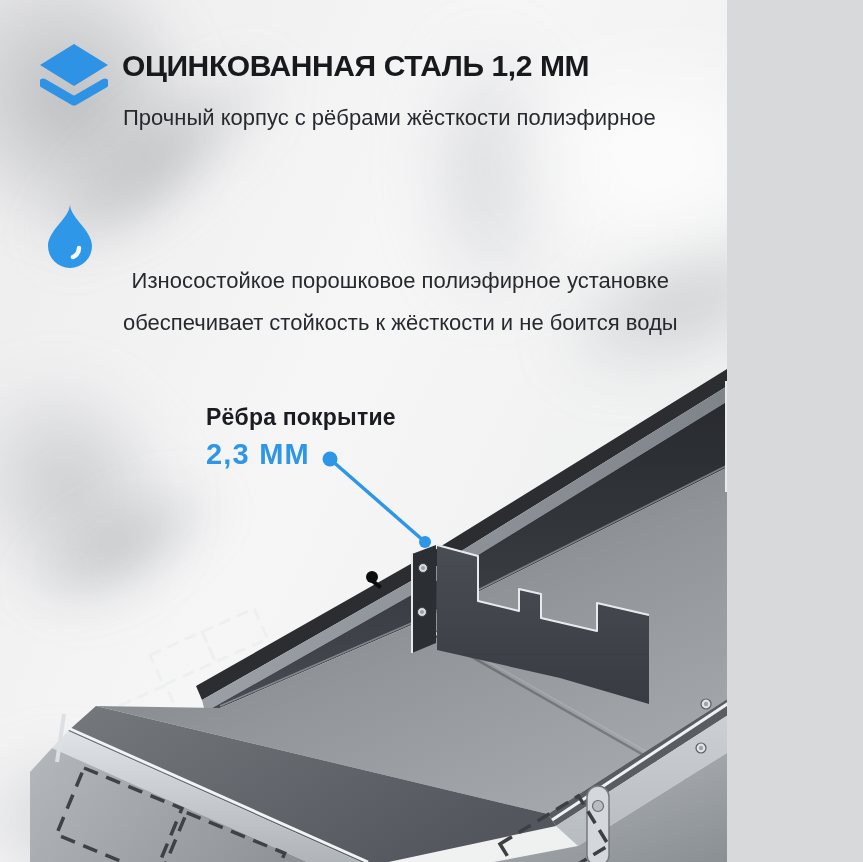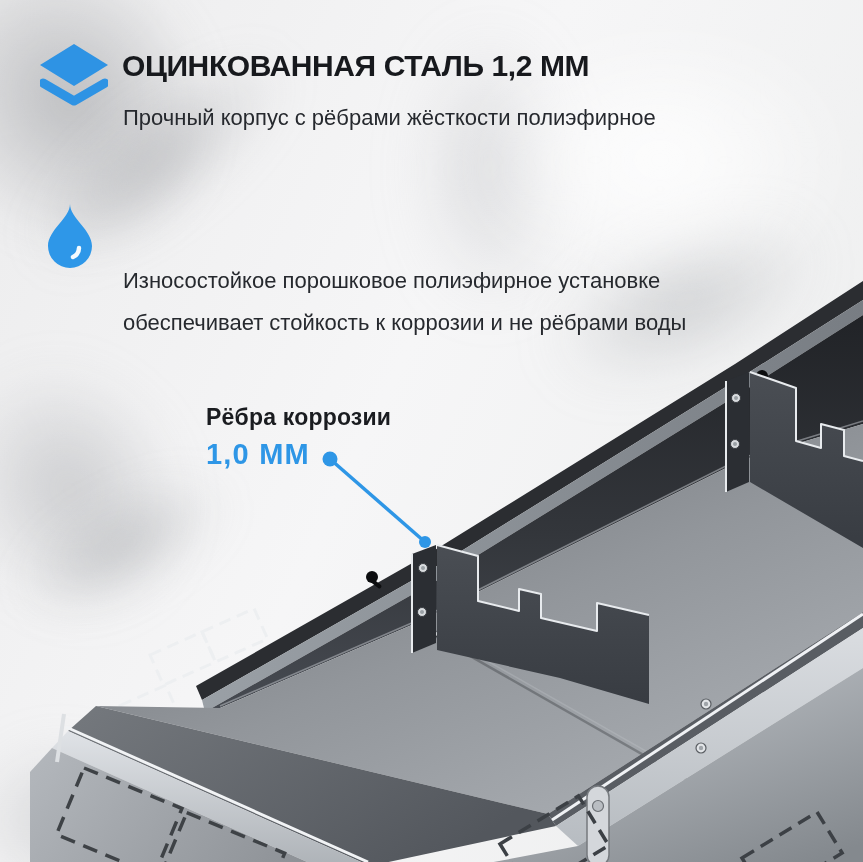--- a/index.html
+++ b/index.html
@@ -1,19 +1,20 @@
 <!DOCTYPE html>
 <html><head>
 <meta charset="utf-8">
 <style>
   html,body{margin:0;padding:0;background:#d8d9db;}
   .stage{
-    position:relative;width:863px;height:862px;overflow:hidden;
+    position:relative;width:727px;height:862px;overflow:hidden;
     background:linear-gradient(115deg,#ececed 0%,#f6f6f7 45%,#eceded 100%);
     font-family:"Liberation Sans","DejaVu Sans",sans-serif;
+    text-align:center;
   }
   
   .blur{position:absolute;border-radius:50%;pointer-events:none;}
   .b1{left:-70px;top:-60px;width:280px;height:320px;background:radial-gradient(closest-side,rgba(148,150,154,.55),rgba(148,150,154,0));filter:blur(18px);transform:rotate(-35deg);}
   .b2{left:0px;top:110px;width:320px;height:100px;background:radial-gradient(closest-side,rgba(160,162,166,.5),rgba(160,162,166,0));filter:blur(22px);transform:rotate(-38deg);}
   .b3{left:420px;top:30px;width:140px;height:280px;background:radial-gradient(closest-side,rgba(182,184,188,.5),rgba(182,184,188,0));filter:blur(30px);}
   .b4{left:540px;top:235px;width:290px;height:130px;background:radial-gradient(closest-side,rgba(168,171,175,.55),rgba(168,171,175,0));filter:blur(26px);transform:rotate(-24deg);}
   .b5{left:-40px;top:360px;width:220px;height:260px;background:radial-gradient(closest-side,rgba(170,172,176,.55),rgba(170,172,176,0));filter:blur(24px);transform:rotate(-30deg);}
   .b6{left:10px;top:500px;width:230px;height:90px;background:radial-gradient(closest-side,rgba(156,159,163,.45),rgba(156,159,163,0));filter:blur(20px);transform:rotate(-28deg);}
   .b7{left:-30px;top:740px;width:180px;height:160px;background:radial-gradient(closest-side,rgba(178,180,183,.5),rgba(178,180,183,0));filter:blur(24px);}
@@ -210,19 +211,19 @@
   </div>
 
   <div class="icon-box" id="icon2">
     <svg viewBox="0 0 44 66" width="44" height="66">
       <path d="M22,1 C22,15 0,27 0,43 a22,22 0 0 0 44,0 C44,27 22,15 22,1 Z" fill="#2E97E8"></path>
       <path d="M31,45 a10,10 0 0 1 -6,9" fill="none" stroke="#FFFFFF" stroke-width="4.5" stroke-linecap="round" opacity="0.95"></path>
     </svg>
   </div>
   <div class="feature-desc" id="f2-desc">
     <div class="dline">Износостойкое порошковое полиэфирное установке</div>
-    <div class="dline">обеспечивает стойкость к коррозии и не рёбрами воды</div>
-  </div>
-
-  <div id="callout-label">Рёбра коррозии</div>
-  <div id="callout-value">1,0 ММ</div>
+    <div class="dline">обеспечивает стойкость к жёсткости и не боится воды</div>
+  </div>
+
+  <div id="callout-label">Рёбра покрытие</div>
+  <div id="callout-value">2,3 ММ</div>
 
 </div>
 
 </body></html>

